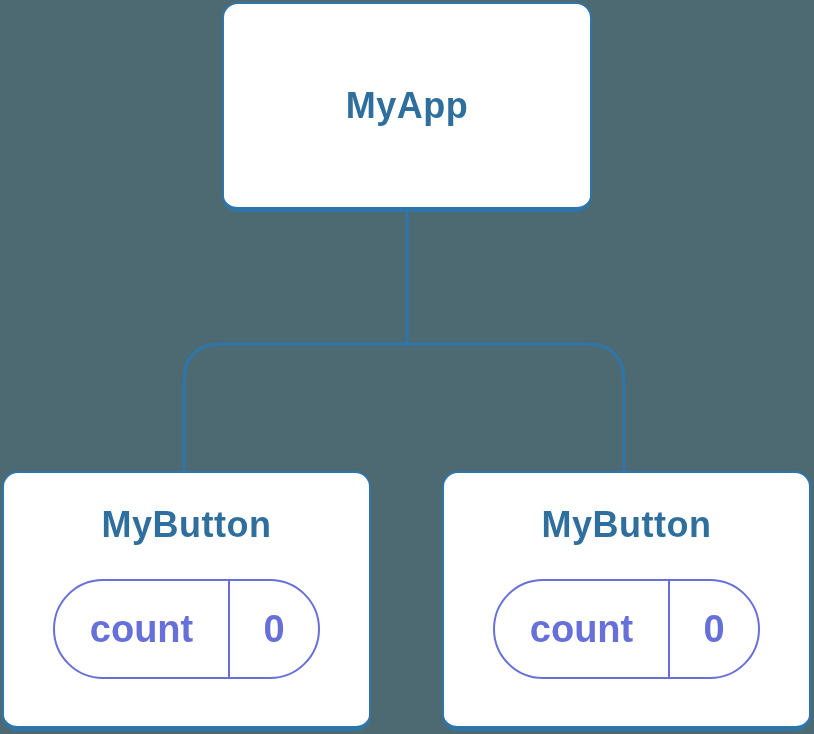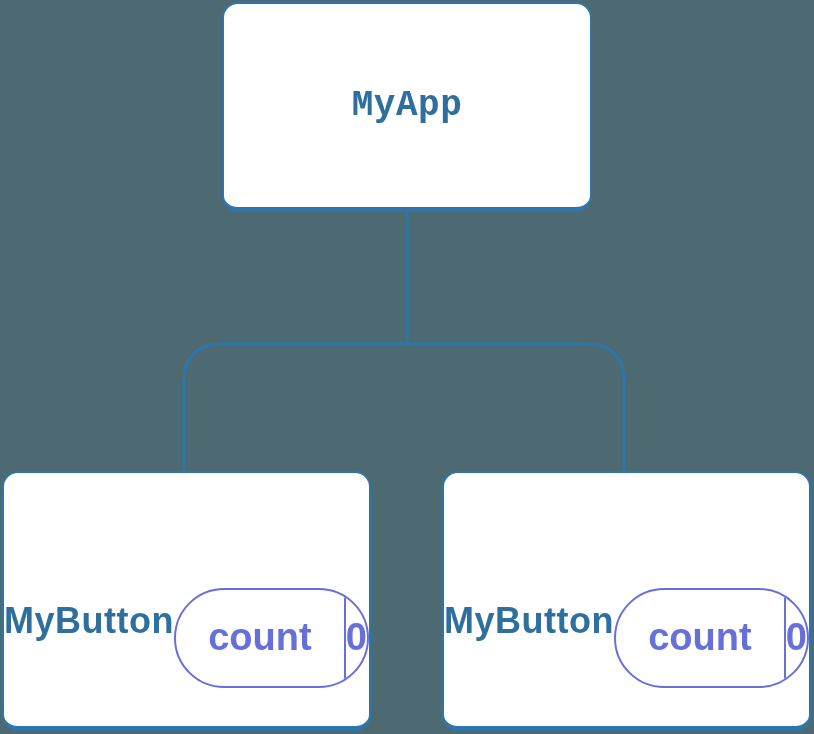--- a/index.html
+++ b/index.html
@@ -35,29 +35,28 @@
     border: 2px solid var(--blue);
     border-bottom-width: 5px;
     border-radius: 16px;
   }
   .node-root {
     left: 222px; top: 2px;
     width: 370px; height: 210px;
     display: flex;
     align-items: center;
     justify-content: center;
-    font-family: Liberation Mono, monospace;
   }
   .node-child {
     top: 471px;
     width: 369px; height: 260px;
     display: flex;
-    flex-direction: row;
+    flex-direction: column;
     align-items: center;
-    padding-top: 42px;
+    padding-top: 32px;
   }
   .node-child-left  { left: 2px; }
   .node-child-right { left: 442px; }
   .node-label {
     color: var(--heading);
     font-size: 36px;
     font-weight: 700;
     line-height: 40px;
     letter-spacing: 0.5px;
   }

